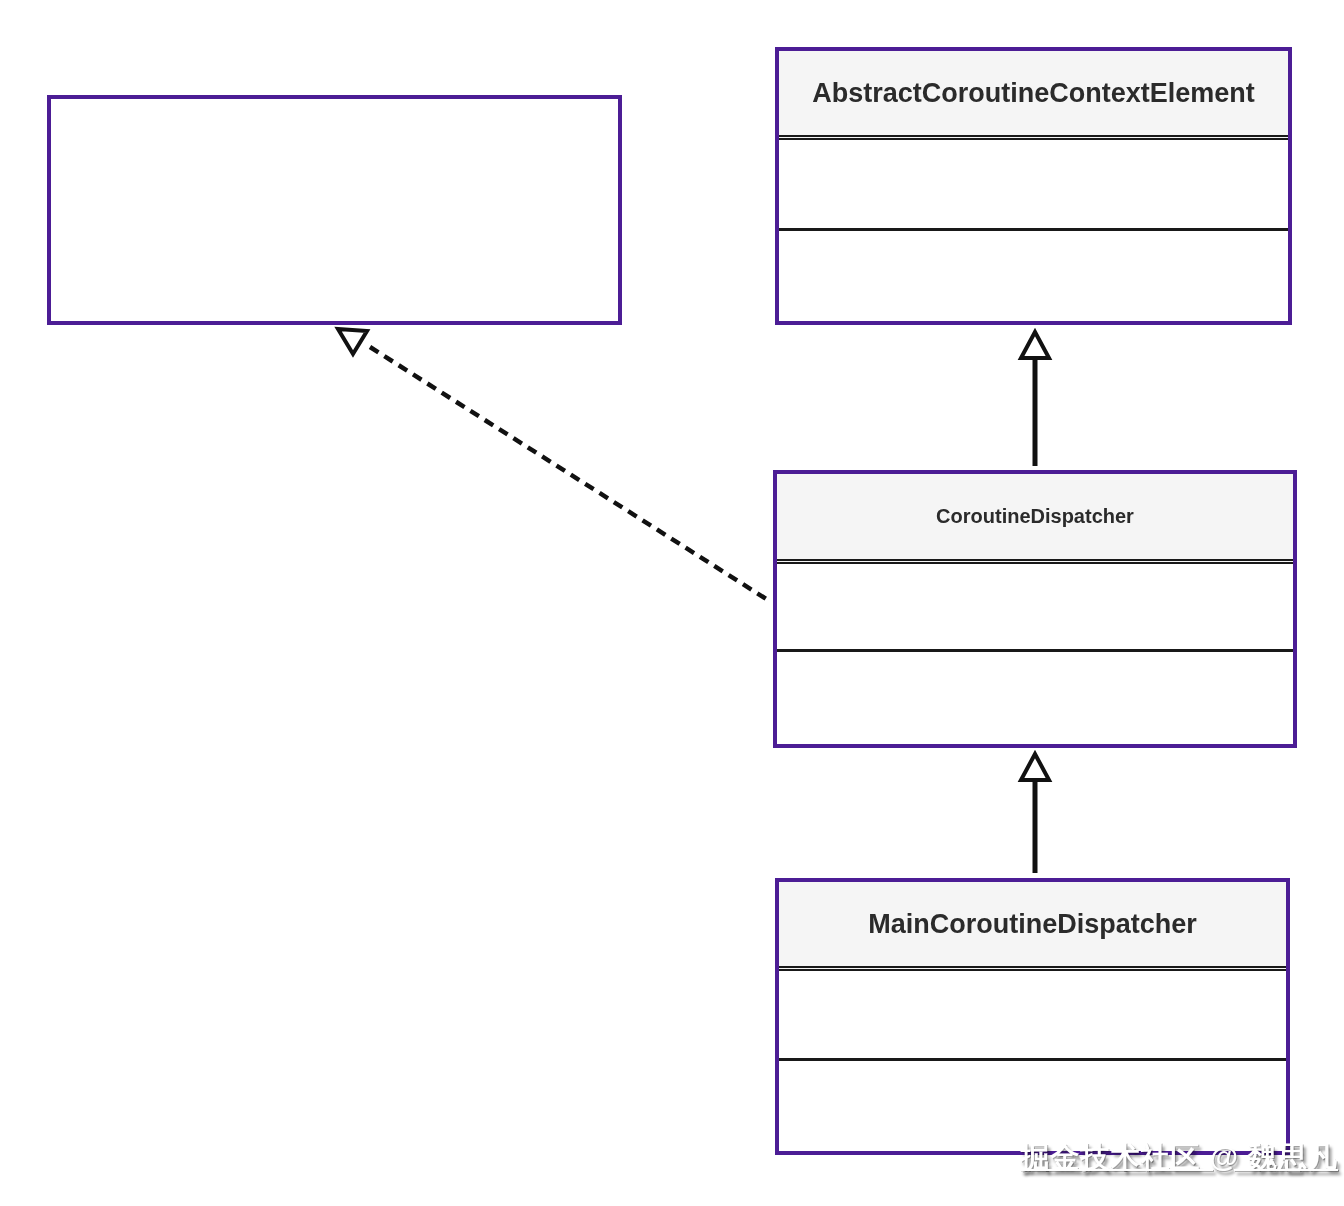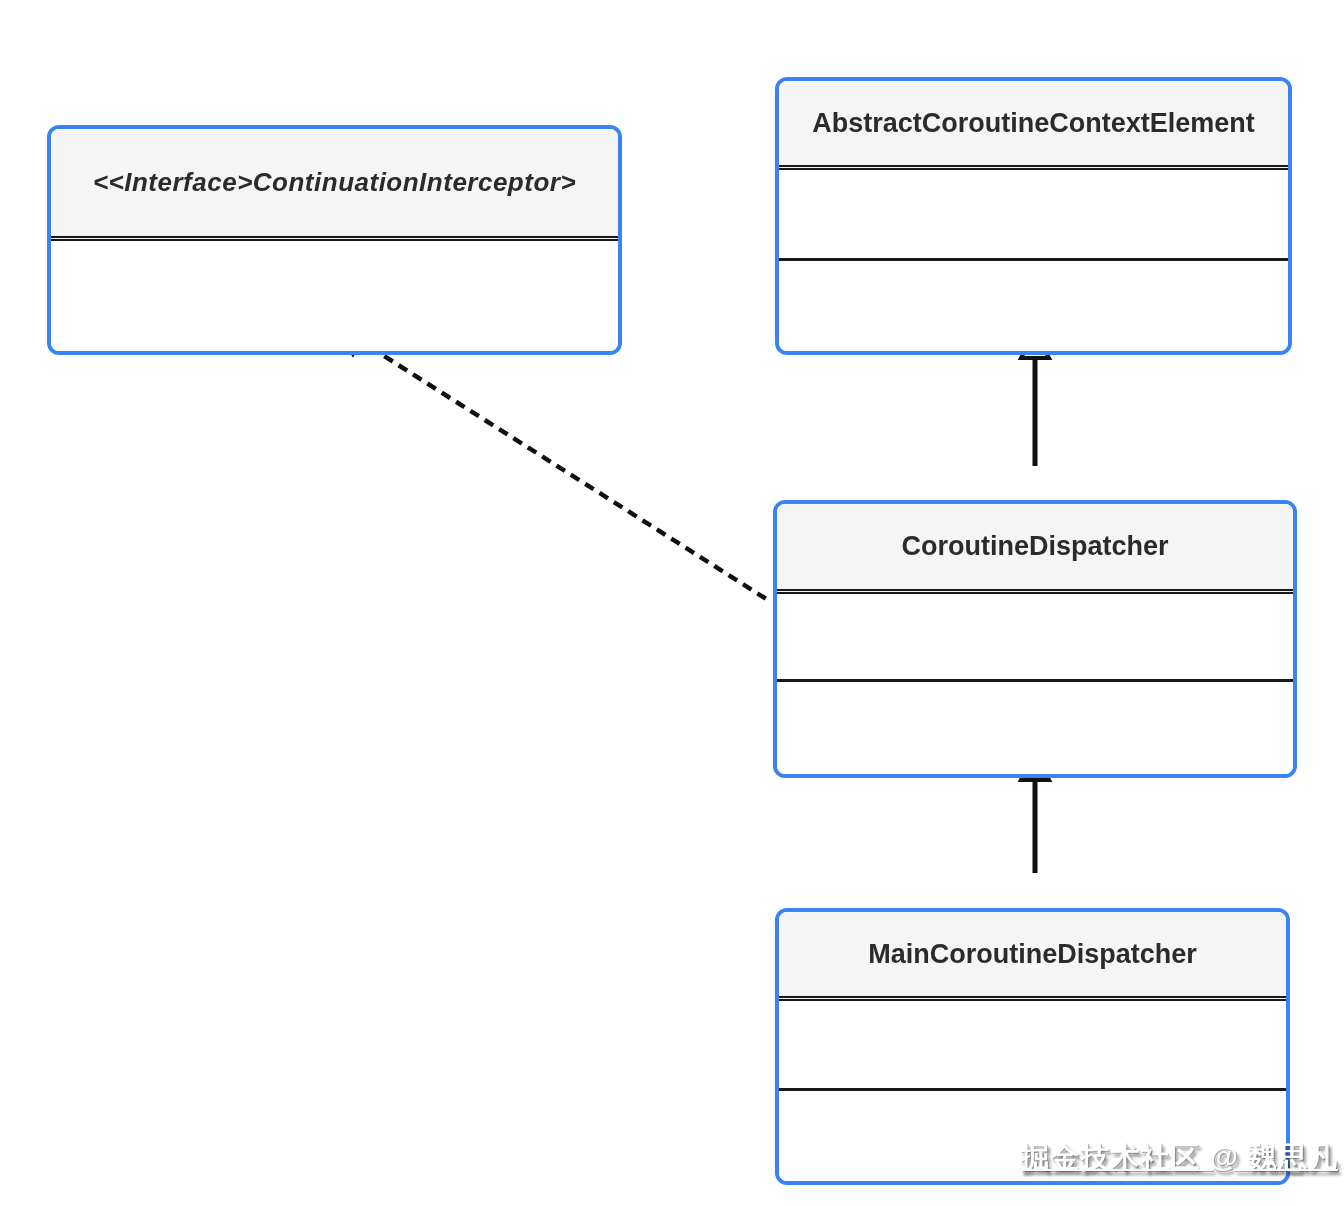--- a/index.html
+++ b/index.html
@@ -13,27 +13,26 @@
     height: 1206px;
     background: #ffffff;
     overflow: hidden;
     font-family: "Liberation Sans", sans-serif;
   }
 
   
   .uml-box {
     position: absolute;
     box-sizing: border-box;
-    border: 4px solid #3b82f6;
-    border-radius: 12px;
+    border: 4px solid #4c1d95;
+    border-radius: 0;
     background: #ffffff;
     display: flex;
     flex-direction: column;
     overflow: hidden;
-    margin-top: 30px;
   }
   .uml-header {
     background: #f5f5f5;
     border-bottom: 5px double #191919;
     display: flex;
     align-items: center;
     justify-content: center;
     font-weight: bold;
     color: #2b2b2b;
     flex: 0 0 auto;
@@ -59,21 +58,21 @@
     letter-spacing: 0.5px;
   }
 
   
   #box-abstract { left: 775px; top: 47px; width: 517px; height: 278px; }
   #box-abstract .uml-header { height: 89px; font-size: 27px; }
   #box-abstract .uml-section.mid { height: 91px; }
 
   
   #box-dispatcher { left: 773px; top: 470px; width: 524px; height: 278px; }
-  #box-dispatcher .uml-header { height: 90px; font-size: 27px; }
+  #box-dispatcher .uml-header { height: 90px; font-size: 20px; }
   #box-dispatcher .uml-section.mid { height: 88px; }
 
   
   #box-main { left: 775px; top: 878px; width: 515px; height: 277px; }
   #box-main .uml-header { height: 89px; font-size: 27px; }
   #box-main .uml-section.mid { height: 90px; }
 
   
   #arrow-layer {
     position: absolute;
@@ -115,23 +114,20 @@
       <polygon points="1035,332 1021,358 1049,358" fill="#ffffff" stroke="#111111" stroke-width="4"></polygon>
     </g>
 
     <g>
       <line x1="1035" y1="780" x2="1035" y2="873" stroke="#111111" stroke-width="5"></line>
       <polygon points="1035,754 1021,780 1049,780" fill="#ffffff" stroke="#111111" stroke-width="4"></polygon>
     </g>
   </svg>
 
   <div class="uml-box" id="box-interface">
-    <div class="uml-header">
-      <span>&lt;&lt;Interface&gt;ContinuationInterceptor&gt;</span>
-    </div>
     <div class="uml-section"></div>
   </div>
 
   <div class="uml-box" id="box-abstract">
     <div class="uml-header">
       <span>AbstractCoroutineContextElement</span>
     </div>
     <div class="uml-section mid"></div>
     <div class="uml-section"></div>
   </div>

